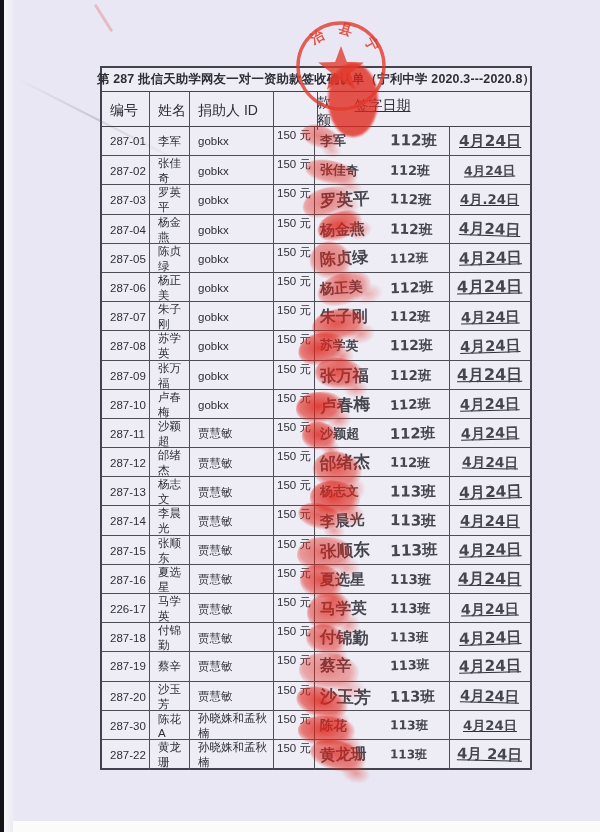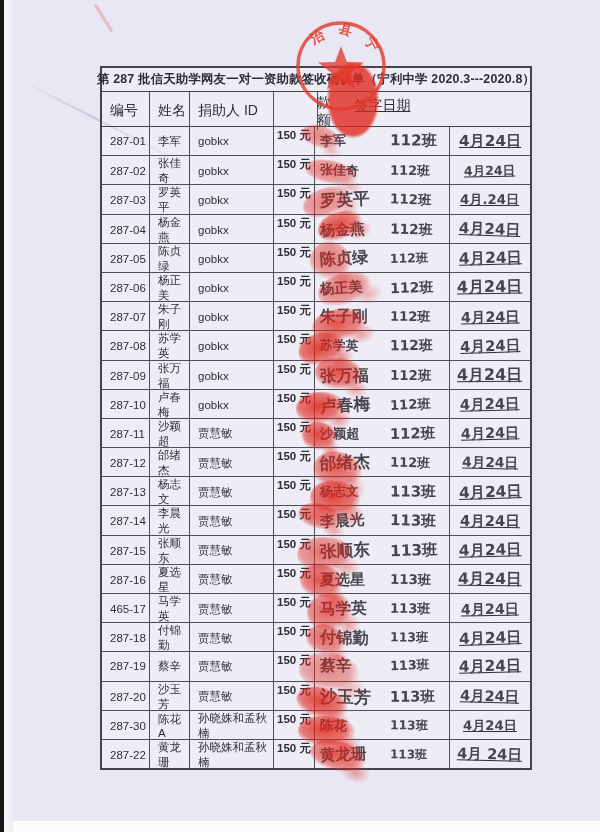--- a/index.html
+++ b/index.html
@@ -27,21 +27,21 @@
   .cell{border-right:1px solid #4d4e56;box-sizing:border-box;position:relative;
         overflow:visible;font-size:11.5px;}
   .cell:last-child{border-right:none;text-decoration:underline;}
   .hdr .cell{display:flex;align-items:center;padding-left:8px;font-size:14px;}
   .hdr .h-amt{align-items:flex-start;padding:2px 0 0 6px;margin-left:37px;}
   .hdr .h-sig,.hdr .h-date{justify-content:center;align-items:flex-start;
         padding:5px 0 0 0;}
   .row{height:28.2px;border-bottom:1px solid #4d4e56;}
   .rows .row:last-child{border-bottom:none;}
   .c-no,.c-name,.c-donor{display:flex;align-items:center;padding-left:8px;}
-  .c-amt{display:flex;justify-content:center;align-items:flex-start;padding-top:1px;font-weight:bold;}
+  .c-amt{display:flex;justify-content:center;align-items:flex-start;padding-top:1px;}
   .c-sig{}
   .c-date{display:flex;align-items:center;justify-content:center;}
 
   
   .hw{color:#44454e;font-family:"DejaVu Sans",sans-serif;}
   .sig-name{position:absolute;left:5px;top:50%;transform:translateY(-50%);
         white-space:nowrap;font-weight:600;}
   .sig-class{position:absolute;left:56%;top:50%;transform:translateY(-50%);
         white-space:nowrap;font-weight:600;}
   .hw-date{font-weight:600;white-space:nowrap;}
@@ -295,21 +295,21 @@
       <div class="cell c-sig">
         <span class="fp" style="width: 42.8609px; height: 32.6487px; left: -15.0135px; top: 0.51137px; opacity: 0.823976; transform: rotate(13.4216deg);"></span>
         <span class="hw sig-name" style="font-size: 15.0466px; transform: translateY(-50%) rotate(-0.0945553deg);">夏选星</span>
         <span class="hw sig-class" style="font-size: 13.318px; transform: translateY(-50%) rotate(1.02399deg);">113班</span>
       </div>
       <div class="cell c-date">
         <span class="hw hw-date" style="font-size: 15.5671px; transform: rotate(0.416104deg);">4月24日</span>
       </div>
     </div>
         <div class="grid row">
-      <div class="cell c-no">465-17</div>
+      <div class="cell c-no">226-17</div>
       <div class="cell c-name">马学英</div>
       <div class="cell c-donor">贾慧敏</div>
       <div class="cell c-amt">150 元</div>
       <div class="cell c-sig">
         <span class="fp" style="width: 44.9825px; height: 37.3165px; left: -8.2337px; top: -0.572123px; opacity: 0.765764; transform: rotate(-7.24288deg);"></span>
         <span class="hw sig-name" style="font-size: 15.6285px; transform: translateY(-50%) rotate(-0.958338deg);">马学英</span>
         <span class="hw sig-class" style="font-size: 13.1592px; transform: translateY(-50%) rotate(0.826495deg);">113班</span>
       </div>
       <div class="cell c-date">
         <span class="hw hw-date" style="font-size: 14.1503px; transform: rotate(-0.925063deg);">4月24日</span>

